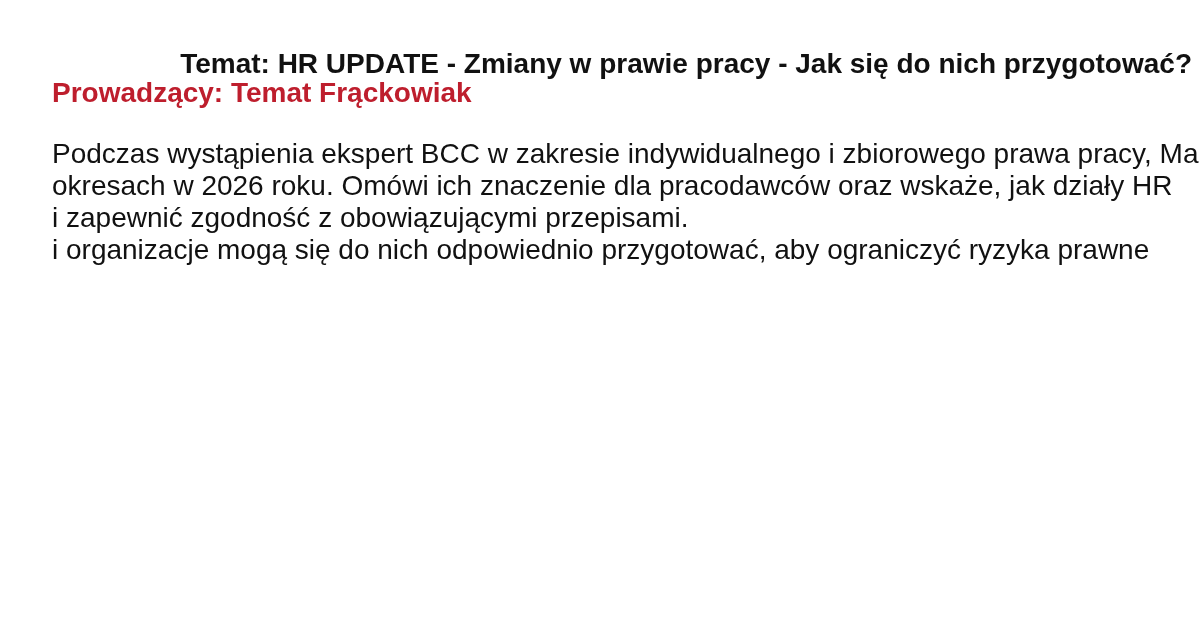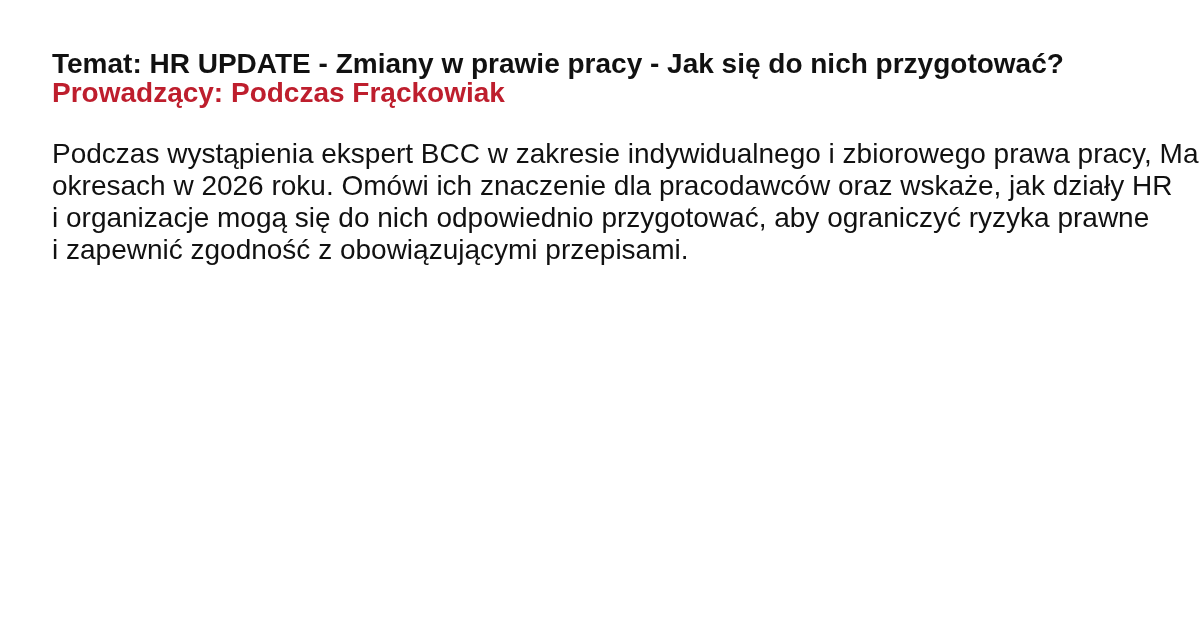--- a/index.html
+++ b/index.html
@@ -21,20 +21,21 @@
       left: 52px;
       top: 49px;
       right: 8px;
       font-size: 28px;
       font-weight: 700;
       line-height: 29px;
       white-space: nowrap;
     }
     .heading-topic {
       color: var(--fg, #111111);
+      text-align: right;
     }
     .heading-presenter {
       color: var(--accent, #be1e2d);
     }
     .description-block {
       position: absolute;
       left: 52px;
       top: 138px;
       right: 8px;
       font-size: 28px;
@@ -45,23 +46,23 @@
       white-space: nowrap;
     }
   </style>
 </head>
 <body>
 
 <div class="card">
 
   <div class="heading-block">
     <div class="heading-topic">Temat: HR UPDATE - Zmiany w prawie pracy - Jak się do nich przygotować?</div>
-    <div class="heading-presenter">Prowadzący: Podczas Frąckowiak</div>
+    <div class="heading-presenter">Prowadzący: Temat Frąckowiak</div>
   </div>
 
   <div class="description-block">
     <div class="description-line">Podczas wystąpienia ekspert BCC w zakresie indywidualnego i zbiorowego prawa pracy, Marcin</div>
     <div class="description-line">okresach w 2026 roku. Omówi ich znaczenie dla pracodawców oraz wskaże, jak działy HR</div>
+    <div class="description-line">i zapewnić zgodność z obowiązującymi przepisami.</div>
     <div class="description-line">i organizacje mogą się do nich odpowiednio przygotować, aby ograniczyć ryzyka prawne</div>
-    <div class="description-line">i zapewnić zgodność z obowiązującymi przepisami.</div>
   </div>
 
 </div>
 
 </body></html>

